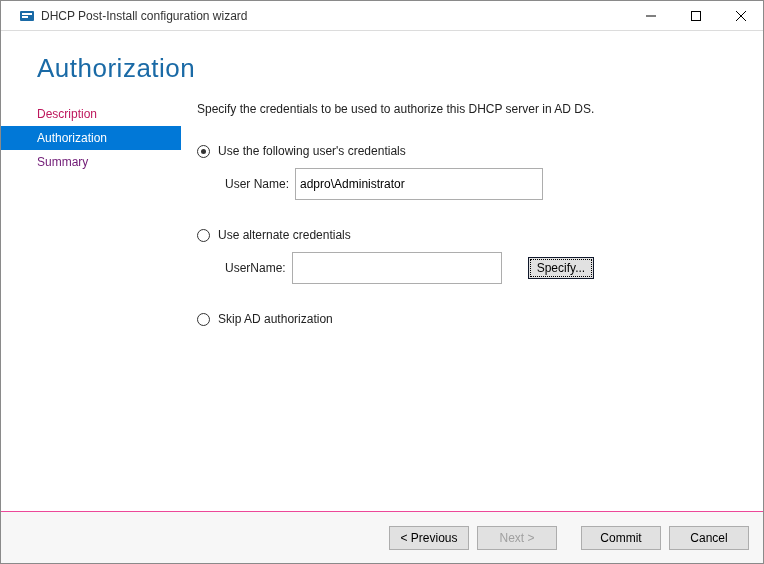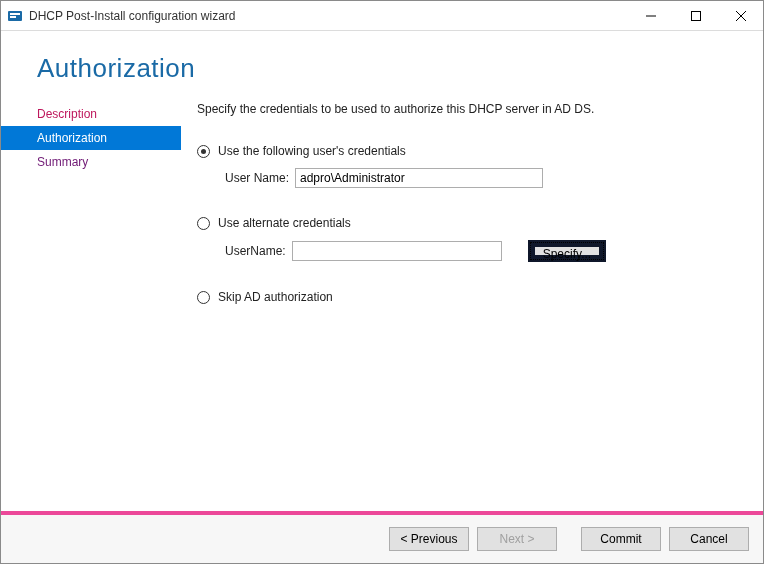--- a/index.html
+++ b/index.html
@@ -14,21 +14,21 @@
     overflow: hidden;
     border: 1px solid #8a8a8a;
     position: relative;
   }
 
   
   .titlebar {
     height: 30px;
     display: flex;
     align-items: center;
-    padding-left: 6px;
+    padding-left: 18px;
     border-bottom: 1px solid #dcdcdc;
     background: #fff;
   }
   .titlebar .app-icon {
     width: 16px; height: 16px;
     margin-right: 6px;
     display: inline-flex;
     align-items: center; justify-content: center;
   }
   .titlebar .title-text {
@@ -125,49 +125,49 @@
   .field-row {
     display:flex;
     align-items:center;
     margin: 4px 0 28px 28px;
   }
   .field-label {
     margin-right: 6px;
   }
   .text-input {
     border: 1px solid #adadad;
-    height: 20px;
+    height: 32px;
     padding: 1px 4px;
     font-size: 12px;
     background:#fff;
     width: 248px;
     font-family: inherit;
   }
   .text-input.narrow { width: 210px; }
 
   .specify-btn {
     height: 22px;
     padding: 0 8px;
     font-size: 12px;
     background: #e1e1e1;
-    border: 7px solid #0f172a;
+    border: 1px solid #0f172a;
     margin-left: 26px;
     cursor: pointer;
   }
   .specify-btn.focused {
     outline: 1px dotted #000;
     outline-offset: -3px;
   }
 
   
   .footer {
     position:absolute;
     left:0; right:0; bottom:0;
     height: 52px;
-    border-top: 4px solid #ec4899;
+    border-top: 1px solid #ec4899;
     display:flex;
     align-items:center;
     justify-content:flex-end;
     padding-right: 14px;
     background:#f2f2f2;
     background: #fff;
   }
   .footer::before{
     content:"";
     position:absolute;top:0;left:0;right:0;height:0;

